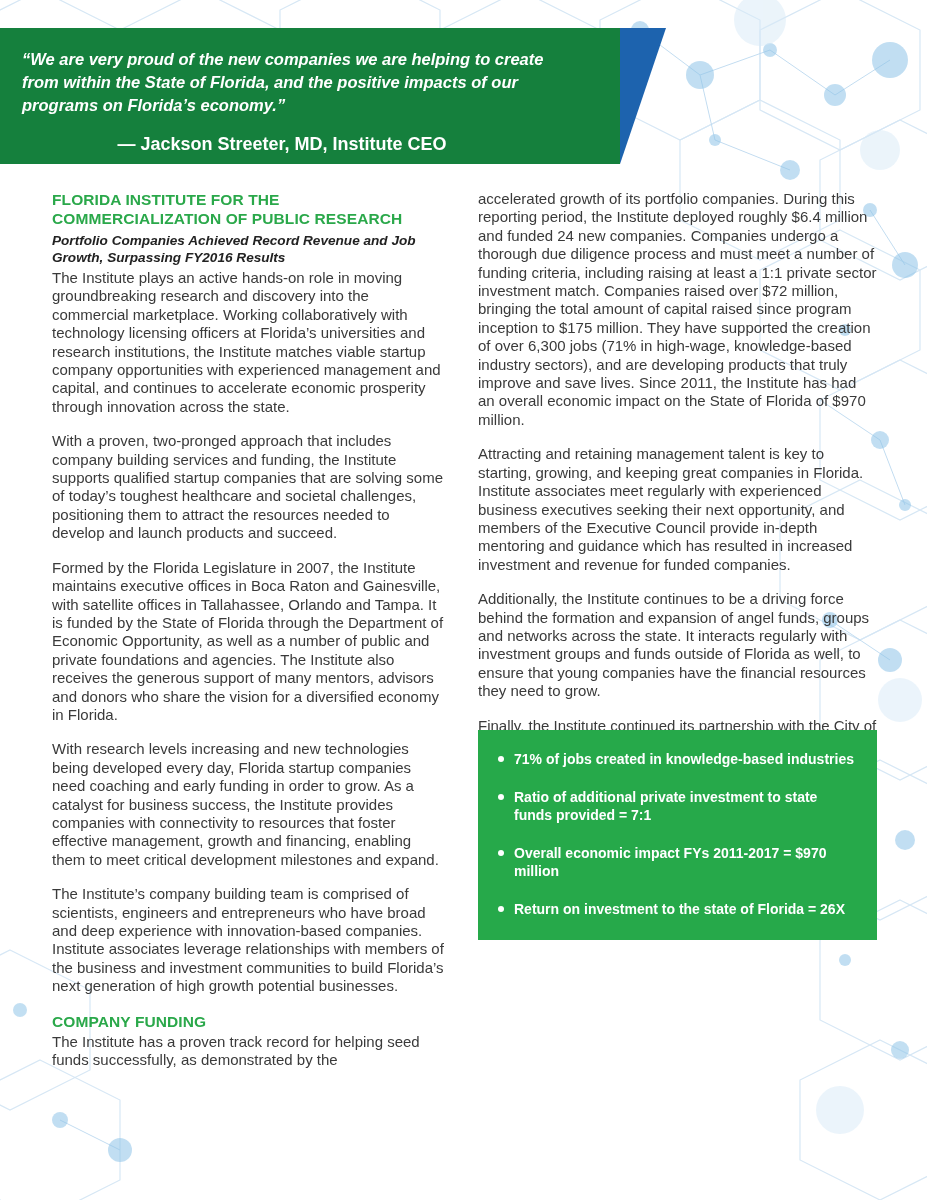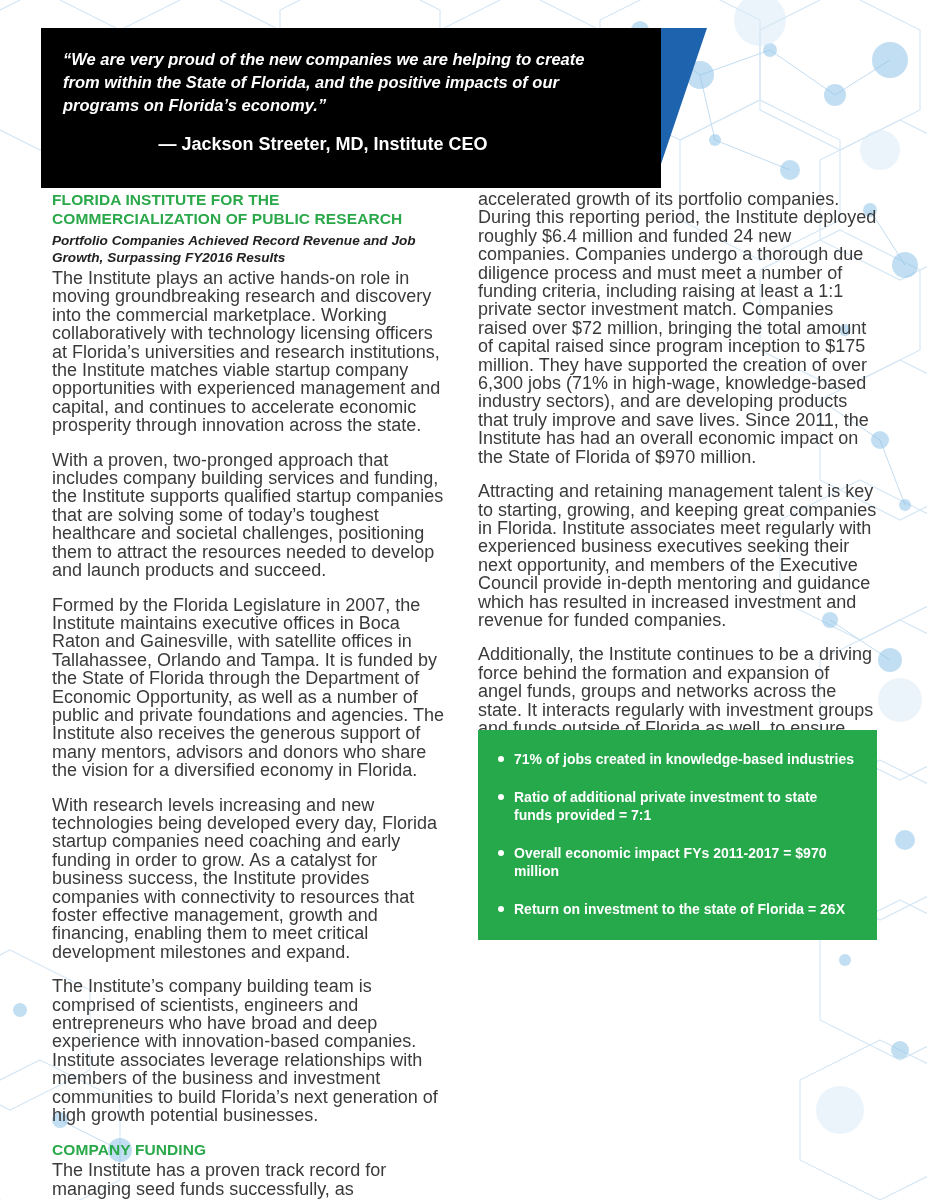--- a/index.html
+++ b/index.html
@@ -23,24 +23,23 @@
     pointer-events: none;
     z-index: 0;
   }
 
   
   .quote-banner {
     position: absolute;
     top: 28px;
     left: 0;
     width: 620px;
-    height: 160px;
-    background: #000000;
+    height: 136px;
+    background: #15803d;
     z-index: 3;
-    margin-left: 41px;
   }
   .quote-banner:after {
     content: "";
     position: absolute;
     top: 0;
     left: 620px;
     width: 0;
     height: 0;
     border-top: 136px solid #1d63ae;
     border-right: 46px solid transparent;
@@ -94,21 +93,21 @@
   }
   h3.sub-head {
     color: #222;
     font-size: 13.6px;
     font-style: italic;
     font-weight: bold;
     line-height: 17px;
     margin: 4px 0 3px 0;
   }
   p.body {
-    font-size: 18px;
+    font-size: 15px;
     line-height: 18.4px;
     margin: 0 0 16px 0;
     color: #3a3a3a;
   }
   p.body.tight { margin-bottom: 0; }
 
   
   .stats-box {
     position: absolute;
     left: 478px;
@@ -217,21 +216,21 @@
     <h2 class="section-head">FLORIDA INSTITUTE FOR THE COMMERCIALIZATION OF PUBLIC RESEARCH</h2>
     <h3 class="sub-head">Portfolio Companies Achieved Record Revenue and Job Growth, Surpassing FY2016 Results</h3>
     <p class="body">The Institute plays an active hands-on role in moving groundbreaking research and discovery into the commercial marketplace. Working collaboratively with technology licensing officers at Florida’s universities and research institutions, the Institute matches viable startup company opportunities with experienced management and capital, and continues to accelerate economic prosperity through innovation across the state.</p>
     <p class="body">With a proven, two-pronged approach that includes company building services and funding, the Institute supports qualified startup companies that are solving some of today’s toughest healthcare and societal challenges, positioning them to attract the resources needed to develop and launch products and succeed.</p>
     <p class="body">Formed by the Florida Legislature in 2007, the Institute maintains executive offices in Boca Raton and Gainesville, with satellite offices in Tallahassee, Orlando and Tampa. It is funded by the State of Florida through the Department of Economic Opportunity, as well as a number of public and private foundations and agencies. The Institute also receives the generous support of many mentors, advisors and donors who share the vision for a diversified economy in Florida.</p>
 
     <p class="body">With research levels increasing and new technologies being developed every day, Florida startup companies need coaching and early funding in order to grow. As a catalyst for business success, the Institute provides companies with connectivity to resources that foster effective management, growth and financing, enabling them to meet critical development milestones and expand.</p>
     <p class="body">The Institute’s company building team is comprised of scientists, engineers and entrepreneurs who have broad and deep experience with innovation-based companies. Institute associates leverage relationships with members of the business and investment communities to build Florida’s next generation of high growth potential businesses.</p>
 
     <h2 class="section-head">COMPANY FUNDING</h2>
-    <p class="body tight">The Institute has a proven track record for managing seed funds successfully, as demonstrated by the</p>
+    <p class="body tight">The Institute has a proven track record for helping seed funds successfully, as demonstrated by the</p>
   </div>
 
   <div class="col col-right">
     <p class="body">accelerated growth of its portfolio companies. During this reporting period, the Institute deployed roughly $6.4 million and funded 24 new companies. Companies undergo a thorough due diligence process and must meet a number of funding criteria, including raising at least a 1:1 private sector investment match. Companies raised over $72 million, bringing the total amount of capital raised since program inception to $175 million. They have supported the creation of over 6,300 jobs (71% in high-wage, knowledge-based industry sectors), and are developing products that truly improve and save lives. Since 2011, the Institute has had an overall economic impact on the State of Florida of $970 million.</p>
 
     <p class="body">Attracting and retaining management talent is key to starting, growing, and keeping great companies in Florida. Institute associates meet regularly with experienced business executives seeking their next opportunity, and members of the Executive Council provide in-depth mentoring and guidance which has resulted in increased investment and revenue for funded companies.</p>
     <p class="body">Additionally, the Institute continues to be a driving force behind the formation and expansion of angel funds, groups and networks across the state. It interacts regularly with investment groups and funds outside of Florida as well, to ensure that young companies have the financial resources they need to grow.</p>
     <p class="body">Finally, the Institute continued its partnership with the City of Gainesville to deliver specific company-building services to local entrepreneurs, and also with the US Patent and Trademark Office to place qualified inventors with registered patent agents or attorneys who provide pro bono services to promote entrepre-neurship, innovation and job growth.</p>
   </div>
 </div>

